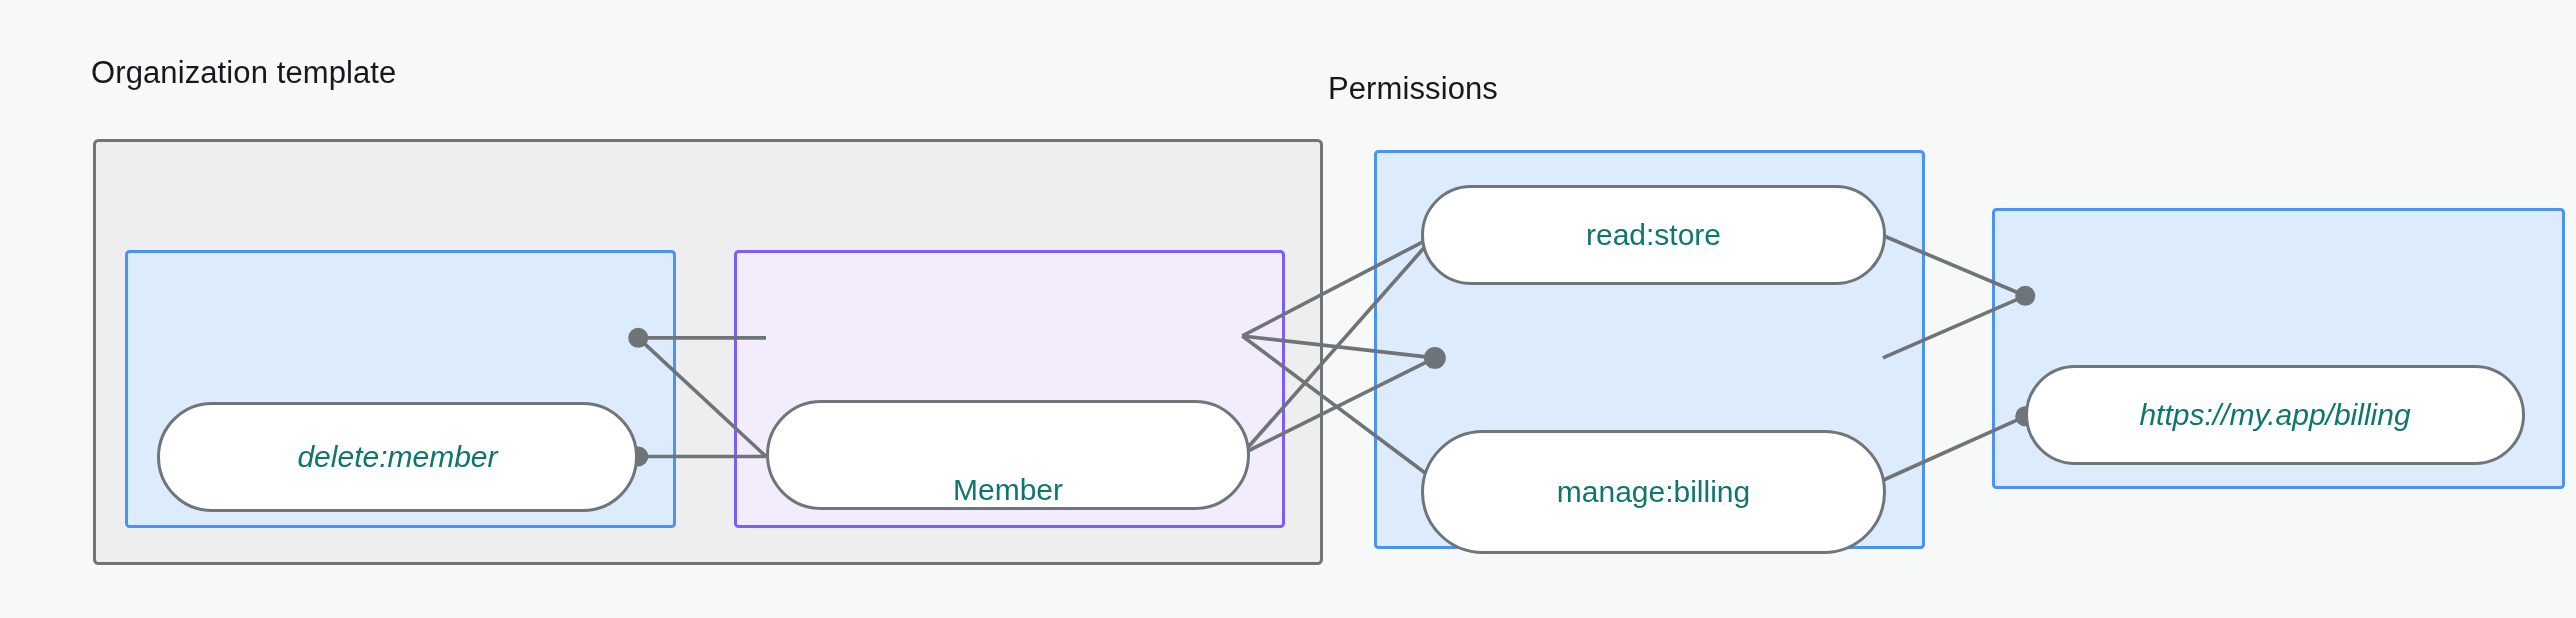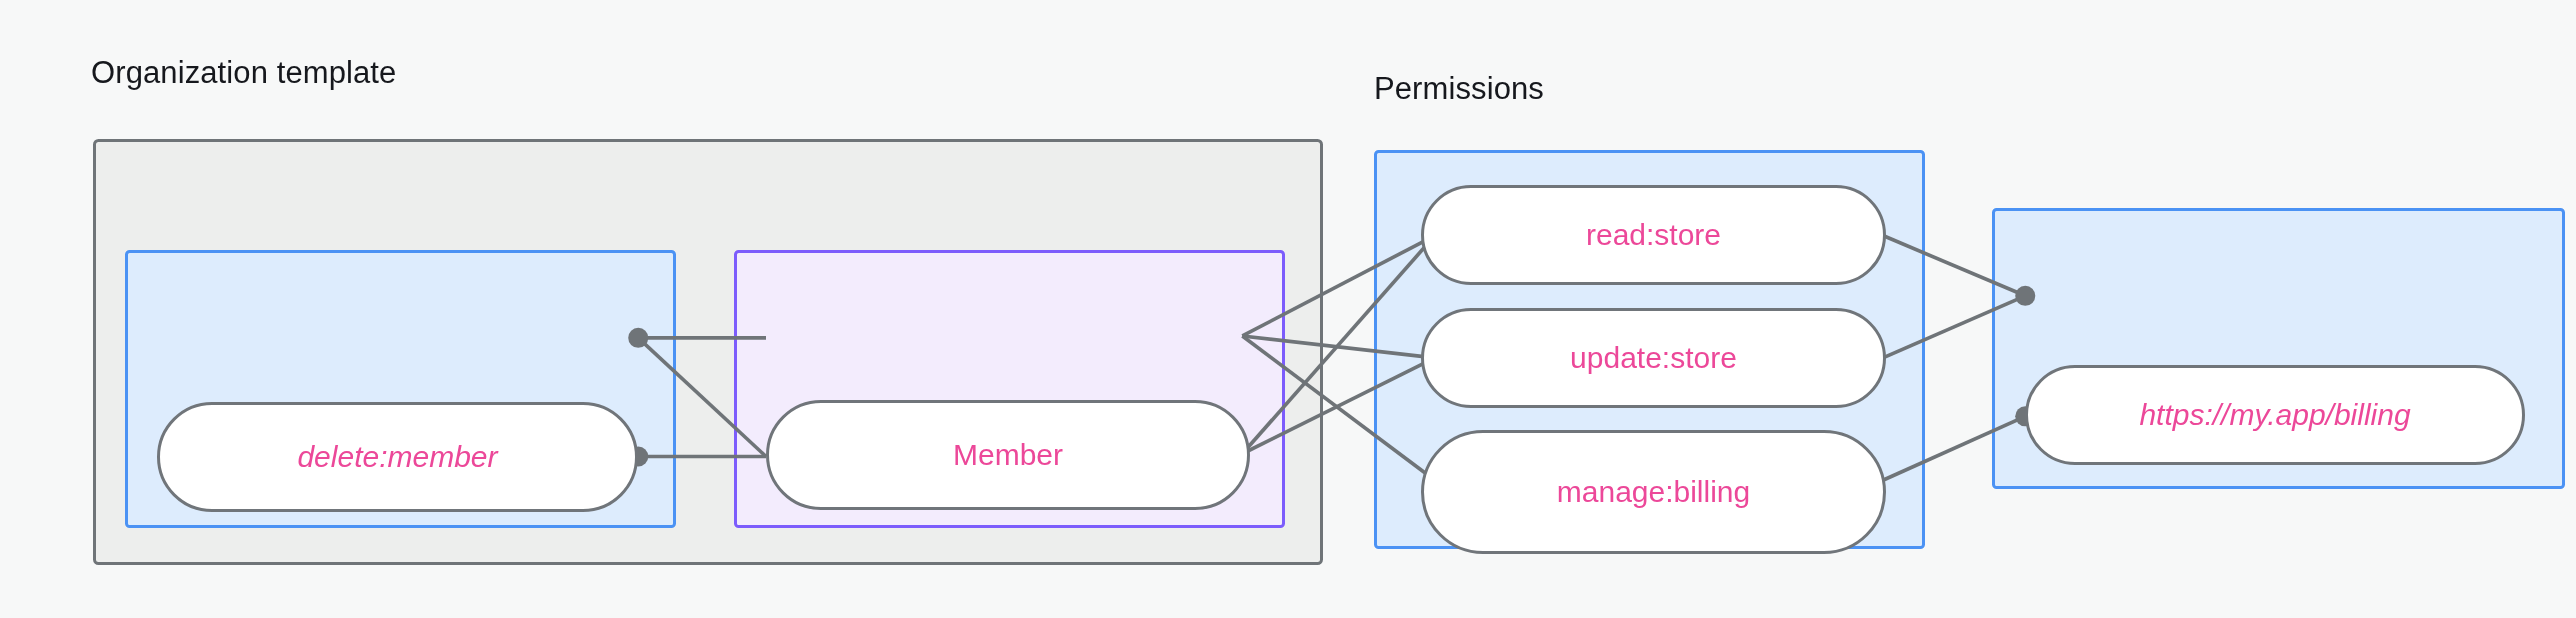--- a/index.html
+++ b/index.html
@@ -41,21 +41,21 @@
   .pill{
     position:absolute;
     box-sizing:border-box;
     background:#ffffff;
     border:3.7px solid #70757a;
     border-radius:912px;
     display:flex;
     align-items:center;
     justify-content:center;
     font-size:30px;
-    color:#ec4899;
+    color:#0f766e;
     white-space:nowrap;
     z-index:4;
   }
 
   
   #edges{position:absolute;left:0;top:0;width:2576px;height:619px;z-index:2;pointer-events:none;}
   .edge{stroke:#6f7478;stroke-width:4;fill:none;}
   .port{fill:#6f7478;}
 </style>
 </head>
@@ -102,35 +102,32 @@
 
   <div class="pill" style="left:121px;top:402px;width:481px;height:110px;font-style:italic;">
     <span>delete:member</span>
   </div>
 
   <div class="group-title" style="left:699px;top:175px;">Organization roles</div>
 
   <div class="group-box box-purple" style="left:698px;top:250px;width:551px;height:278px;z-index:1;"></div>
 
 
-  <div class="pill" style="left:730px;top:400px;width:484px;height:110px;">
+  <div class="pill" style="left:730px;top:400px;width:484px;height:110px;align-items:flex-end;">
     <span>Member</span>
   </div>
 
-  <div class="group-title" style="left:1338px;top:71px;">Permissions</div>
+  <div class="group-title" style="left:1292px;top:71px;">Permissions</div>
 
   <div class="group-box box-blue" style="left:1338px;top:150px;width:551px;height:399px;z-index:1;"></div>
 
   <div class="pill" style="left:1385px;top:185px;width:465px;height:100px;">
     <span>read:store</span>
   </div>
 
-  <div class="pill" style="left:1385px;top:308px;width:465px;height:100px;">
-    <span>update:store</span>
-  </div>
 
   <div class="pill" style="left:1385px;top:430px;width:465px;height:124px;">
     <span>manage:billing</span>
   </div>
 
 
   <div class="group-box box-blue" style="left:1956px;top:208px;width:573px;height:281px;z-index:1;"></div>
 
 
   <div class="pill" style="left:1989px;top:365px;width:500px;height:100px;font-style:italic;">

